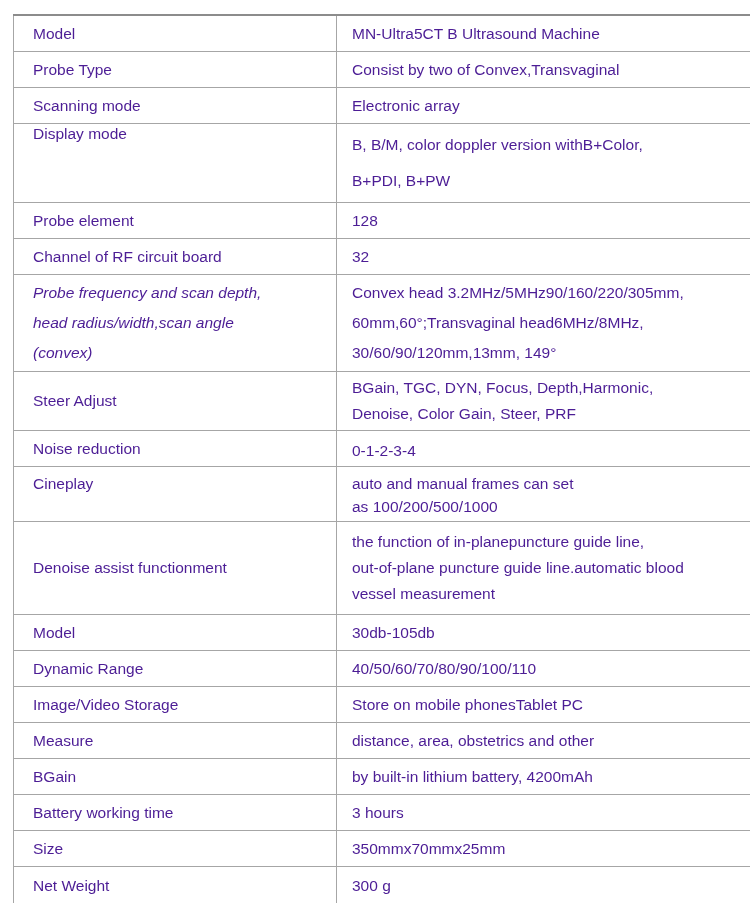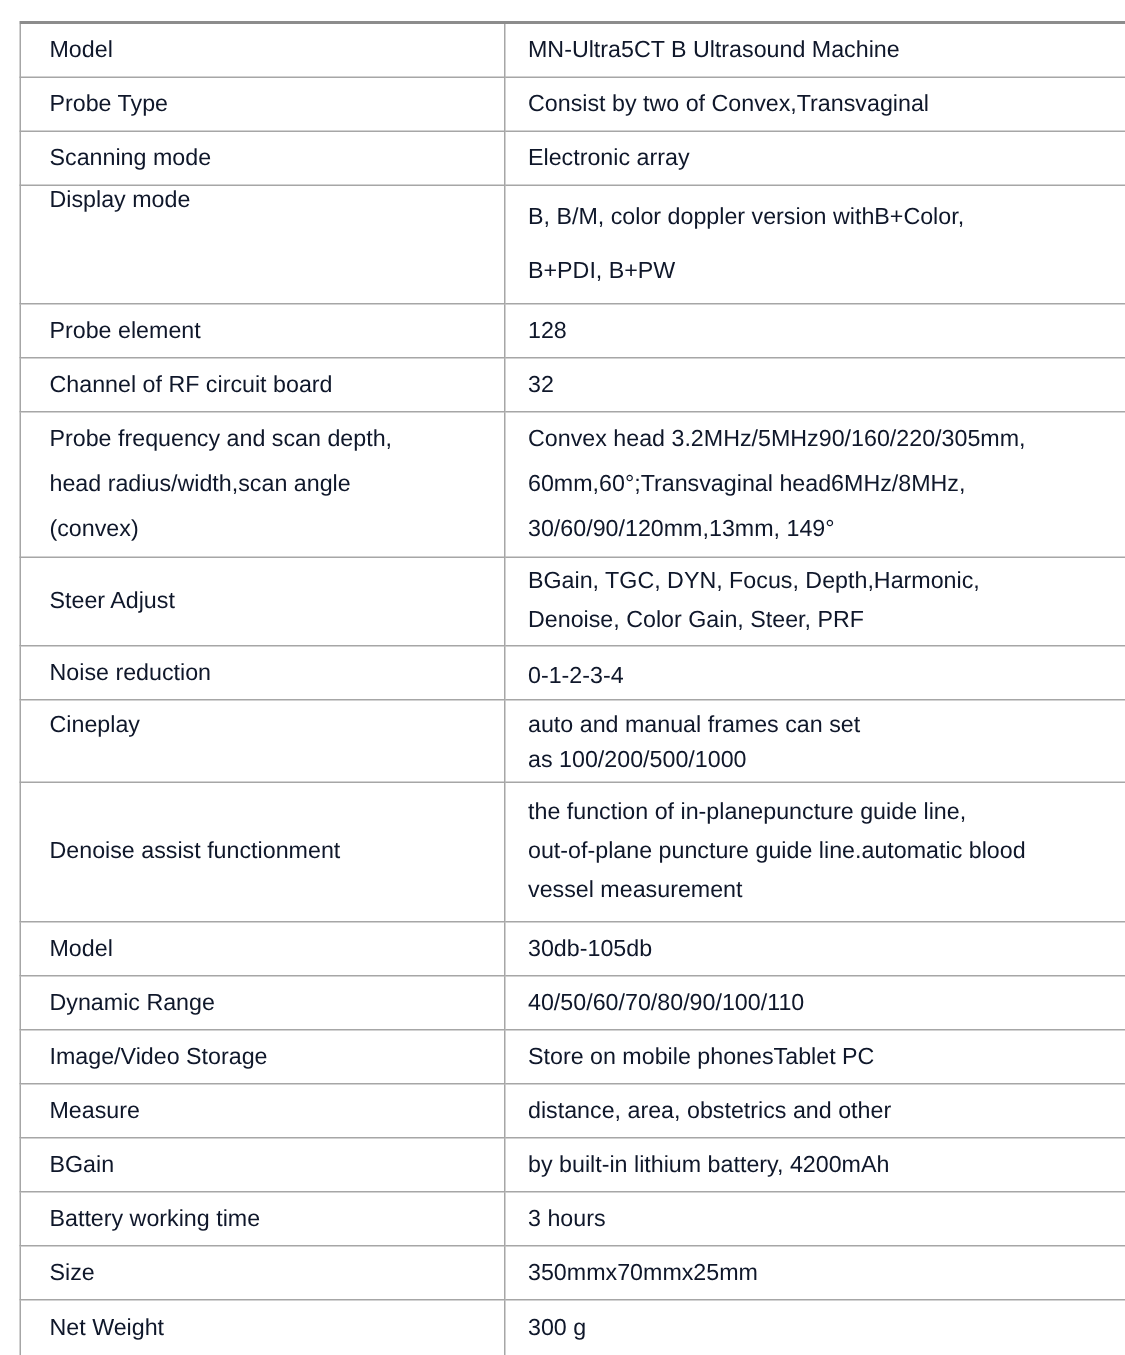--- a/index.html
+++ b/index.html
@@ -18,21 +18,21 @@
   table.spec {
     border-collapse: collapse;
     table-layout: fixed;
     width: 725px;
     border: 1px solid #9b9b9b;
     border-top: 2px solid #8c8c8c;
   }
   table.spec td {
     border: 1px solid #a6a6a6;
     font-size: 15.5px;
-    color: #0f172a;
+    color: #4c1d95;
     vertical-align: middle;
     white-space: pre-line;
     line-height: 19px;
     overflow: hidden;
   }
   td.label {
     width: 293px;
     padding: 3px 10px 3px 19px;
   }
   td.value {
@@ -41,21 +41,21 @@
   }
   
   tr.row        { height: 36px; }
   tr.r-last     { height: 38px; }
   
   tr.r-display       { height: 71px; }
   tr.r-display .label{ vertical-align: top; padding-top: 0; }
   tr.r-display .value{ line-height: 36px; }
   
   tr.r-freq        { height: 96px; }
-  tr.r-freq .label { line-height: 30px; }
+  tr.r-freq .label { line-height: 30px; font-style: italic; }
   tr.r-freq .value { line-height: 30px; }
   
   tr.r-adjust        { height: 53px; }
   tr.r-adjust .value { line-height: 26px; }
   
   tr.r-cine        { height: 47px; }
   tr.r-cine .label { vertical-align: top; padding-top: 7px; }
   tr.r-cine .value { vertical-align: top; padding-top: 5px; line-height: 23px; }
   
   tr.r-punct        { height: 93px; }

